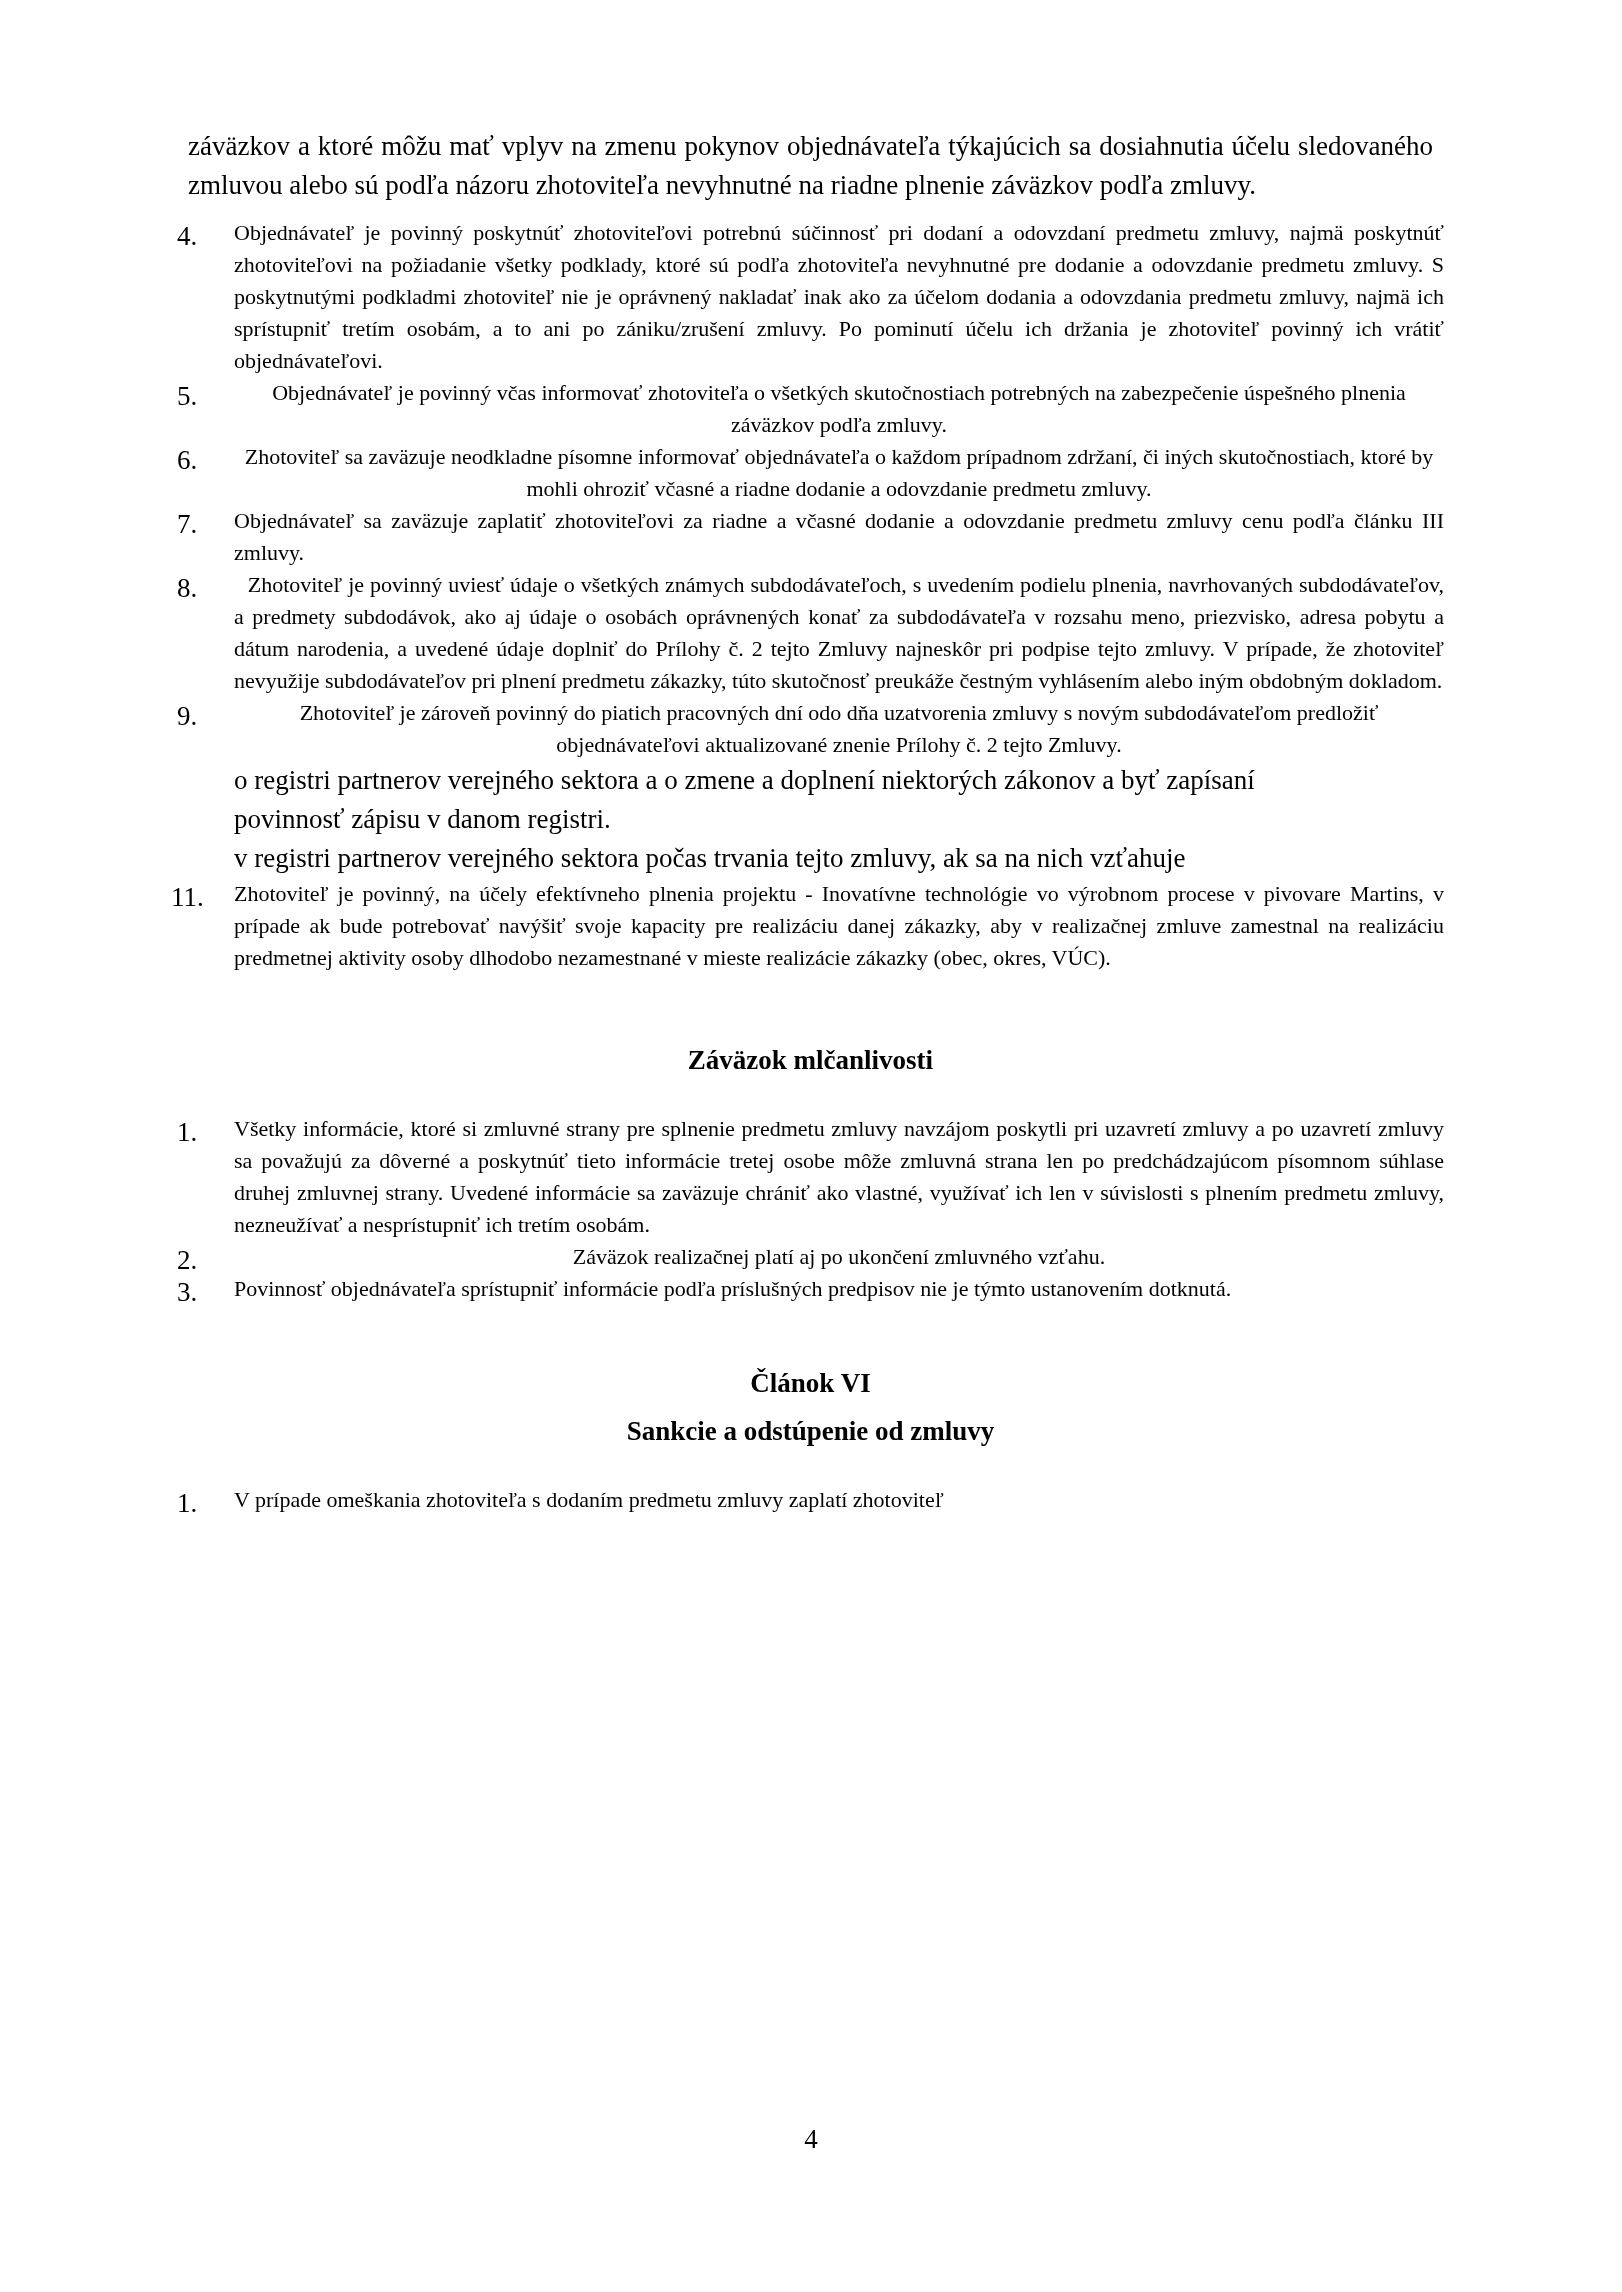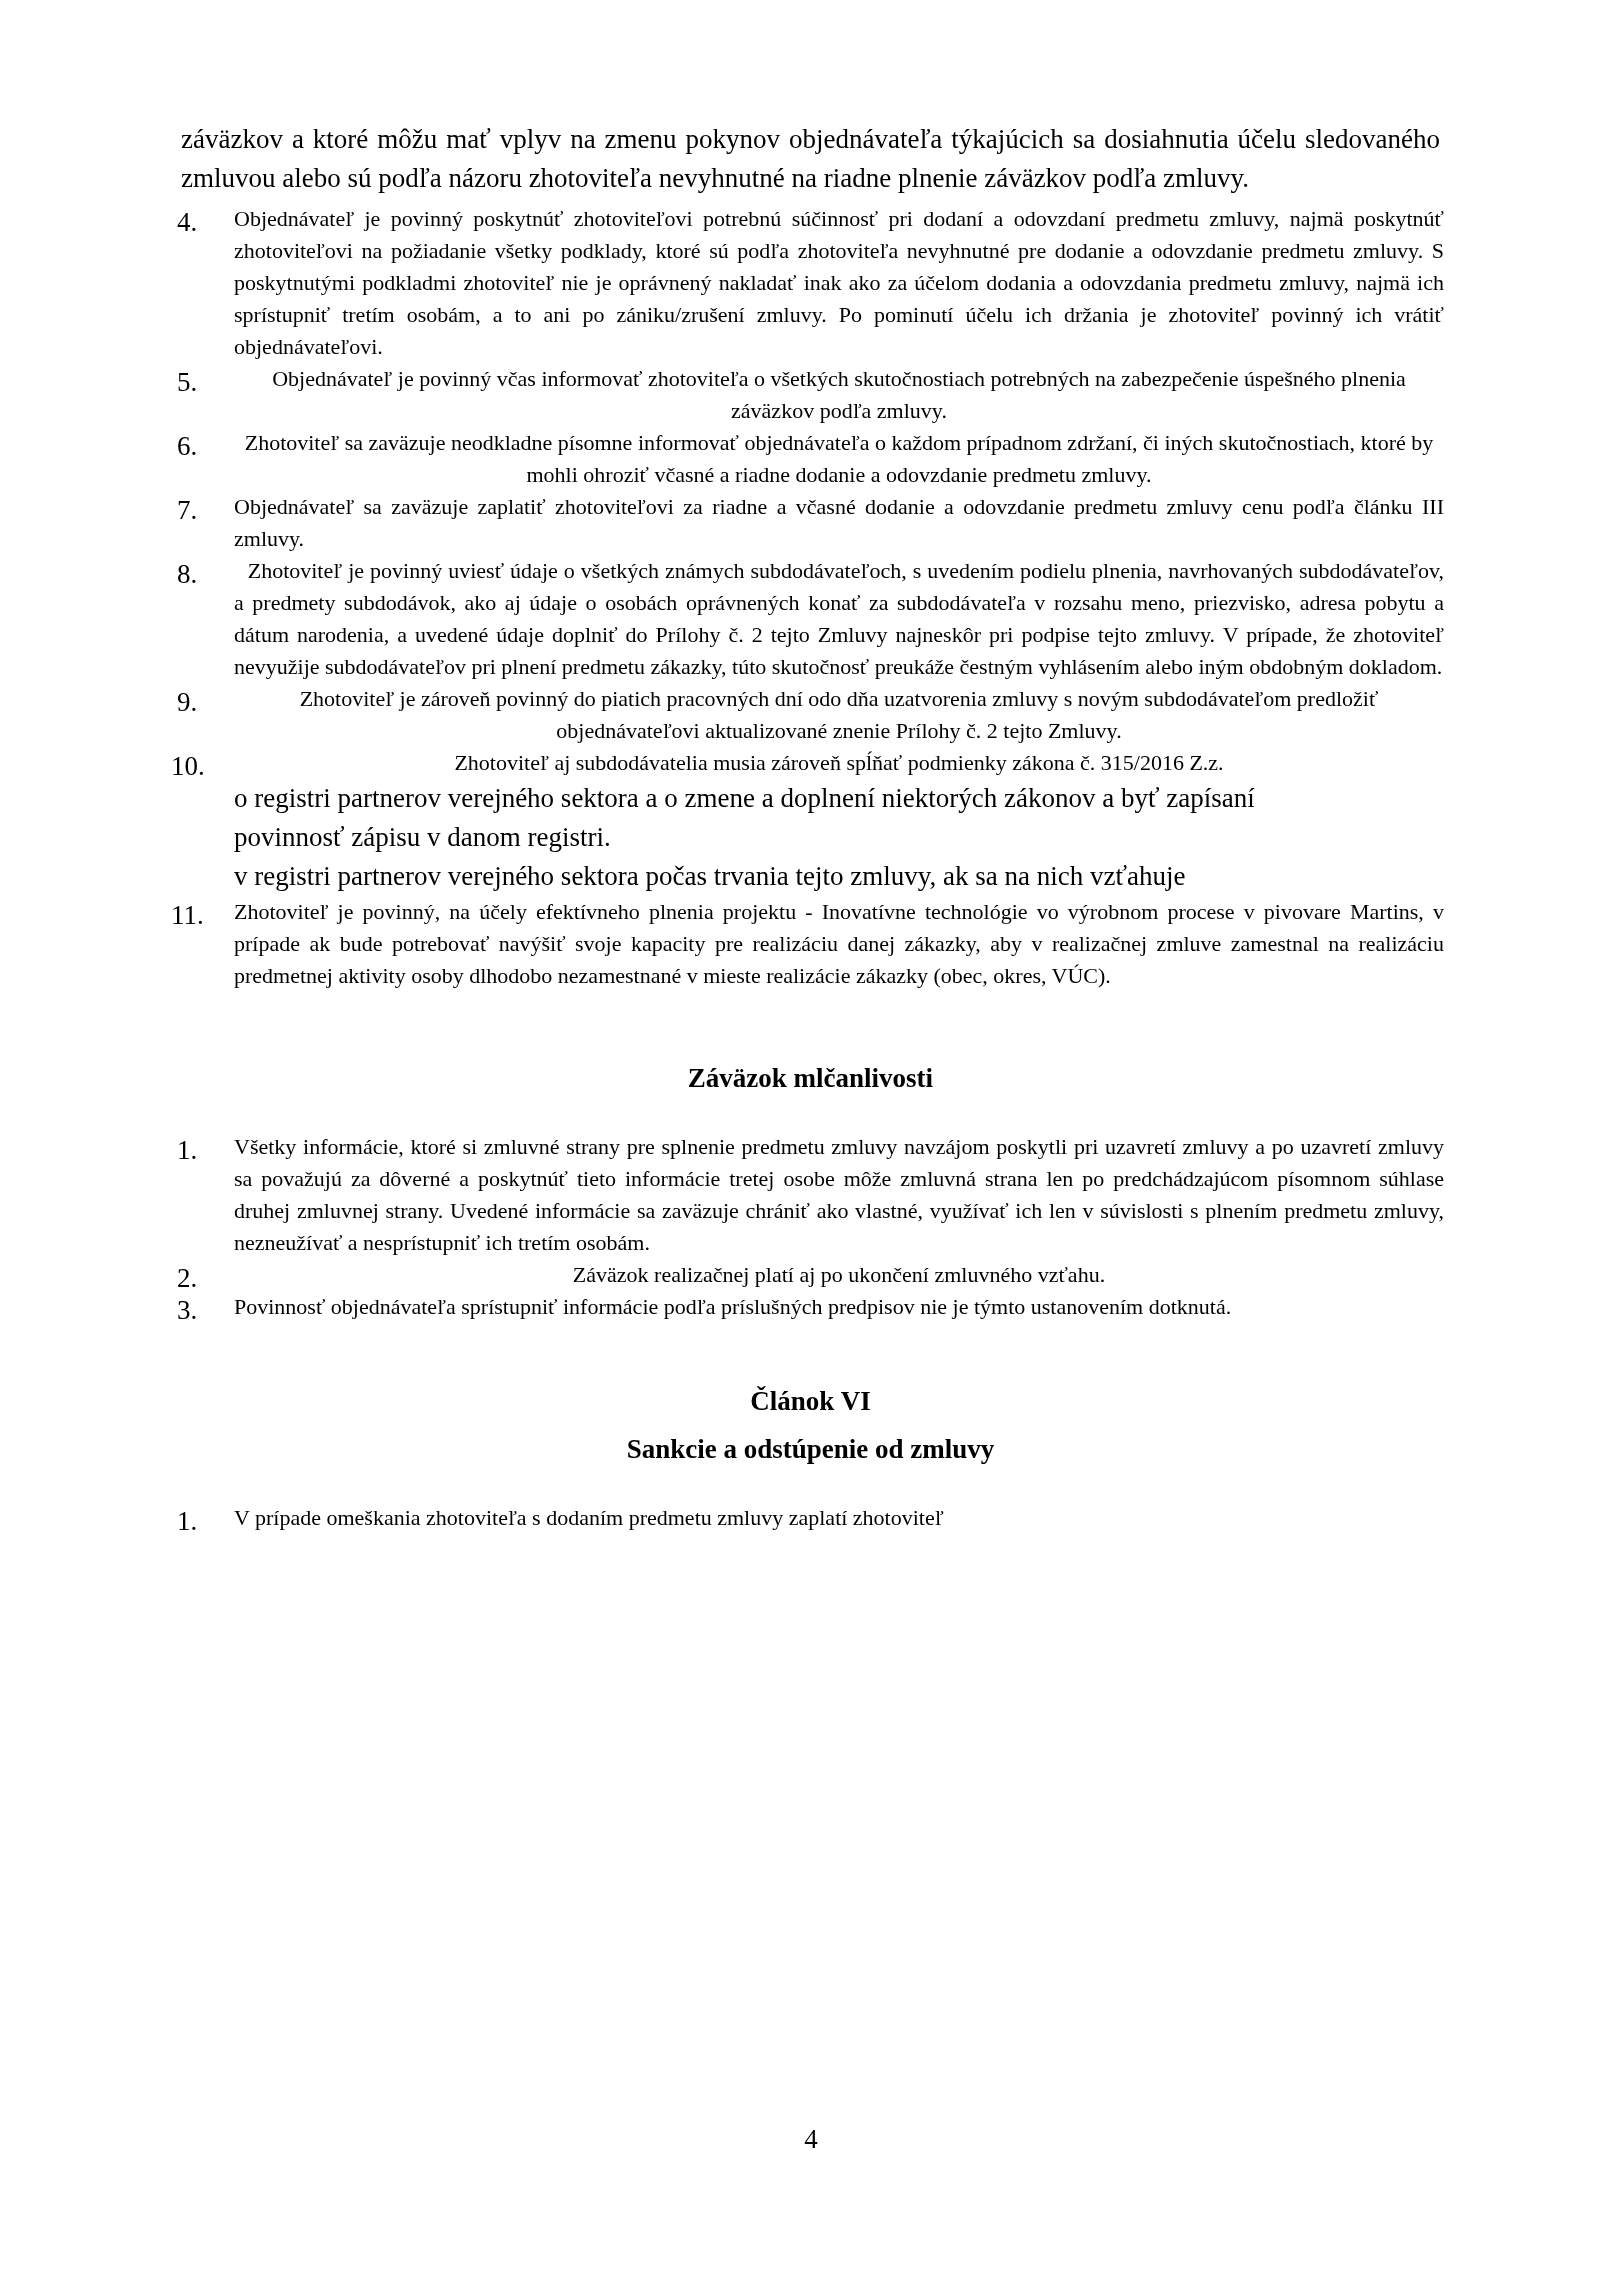--- a/index.html
+++ b/index.html
@@ -24,21 +24,21 @@
     top: 116px;
     width: 1267px;
   }
 
   
   .para {
     font-size: 27px;
     line-height: 1.455;
     text-align: justify;
     text-justify: inter-word;
-    margin: 4px;
+    margin: 11px;
   }
   .hang {
     position: relative;
     padding-left: 57px;
     margin: 0;
   }
   .hang > .marker {
     position: absolute;
     left: 0;
     top: 0;
@@ -130,24 +130,20 @@
     <div class="hang">
       <span class="marker">8.</span>
       <span class="body-text"><span class="lead-indent">Zhotoviteľ je povinný uviesť údaje o všetkých známych subdodávateľoch, s uvedením podielu plnenia, navrhovaných subdodávateľov, a predmety subdodávok, ako aj údaje o osobách oprávnených konať za subdodávateľa v rozsahu meno, priezvisko, adresa pobytu a dátum narodenia, a uvedené údaje doplniť do Prílohy č. 2 tejto Zmluvy </span><b>najneskôr pri podpise tejto zmluvy</b><span>. V prípade, že zhotoviteľ nevyužije subdodávateľov pri plnení predmetu zákazky, túto skutočnosť preukáže čestným vyhlásením alebo iným obdobným dokladom.</span></span>
     </div>
 
     <div class="hang">
       <span class="marker">9.</span>
       <span class="body-text nojust">Zhotoviteľ je zároveň povinný do piatich pracovných dní odo dňa uzatvorenia zmluvy s novým subdodávateľom predložiť objednávateľovi aktualizované znenie Prílohy č. 2 tejto Zmluvy.</span>
     </div>
 
-    <div class="hang">
-      <span class="marker num-right">10.</span>
-      <span class="body-text nojust">Zhotoviteľ aj subdodávatelia musia zároveň spĺňať podmienky zákona č. 315/2016 Z.z.</span>
-    </div>
     <div class="continuation">o registri partnerov verejného sektora a o zmene a doplnení niektorých zákonov a byť zapísaní</div>
     <div class="continuation">povinnosť zápisu v danom registri.</div>
     <div class="continuation">v registri partnerov verejného sektora počas trvania tejto zmluvy, ak sa na nich vzťahuje</div>
 
     <div class="hang">
       <span class="marker num-right">11.</span>
       <span class="body-text">Zhotoviteľ je povinný, na účely efektívneho plnenia projektu - Inovatívne technológie vo výrobnom procese v pivovare Martins, v prípade ak bude potrebovať navýšiť svoje kapacity pre realizáciu danej zákazky, aby v realizačnej zmluve zamestnal na realizáciu predmetnej aktivity osoby dlhodobo nezamestnané v mieste realizácie zákazky (obec, okres, VÚC).</span>
     </div>
 
     <div class="spacer-lg"></div>

